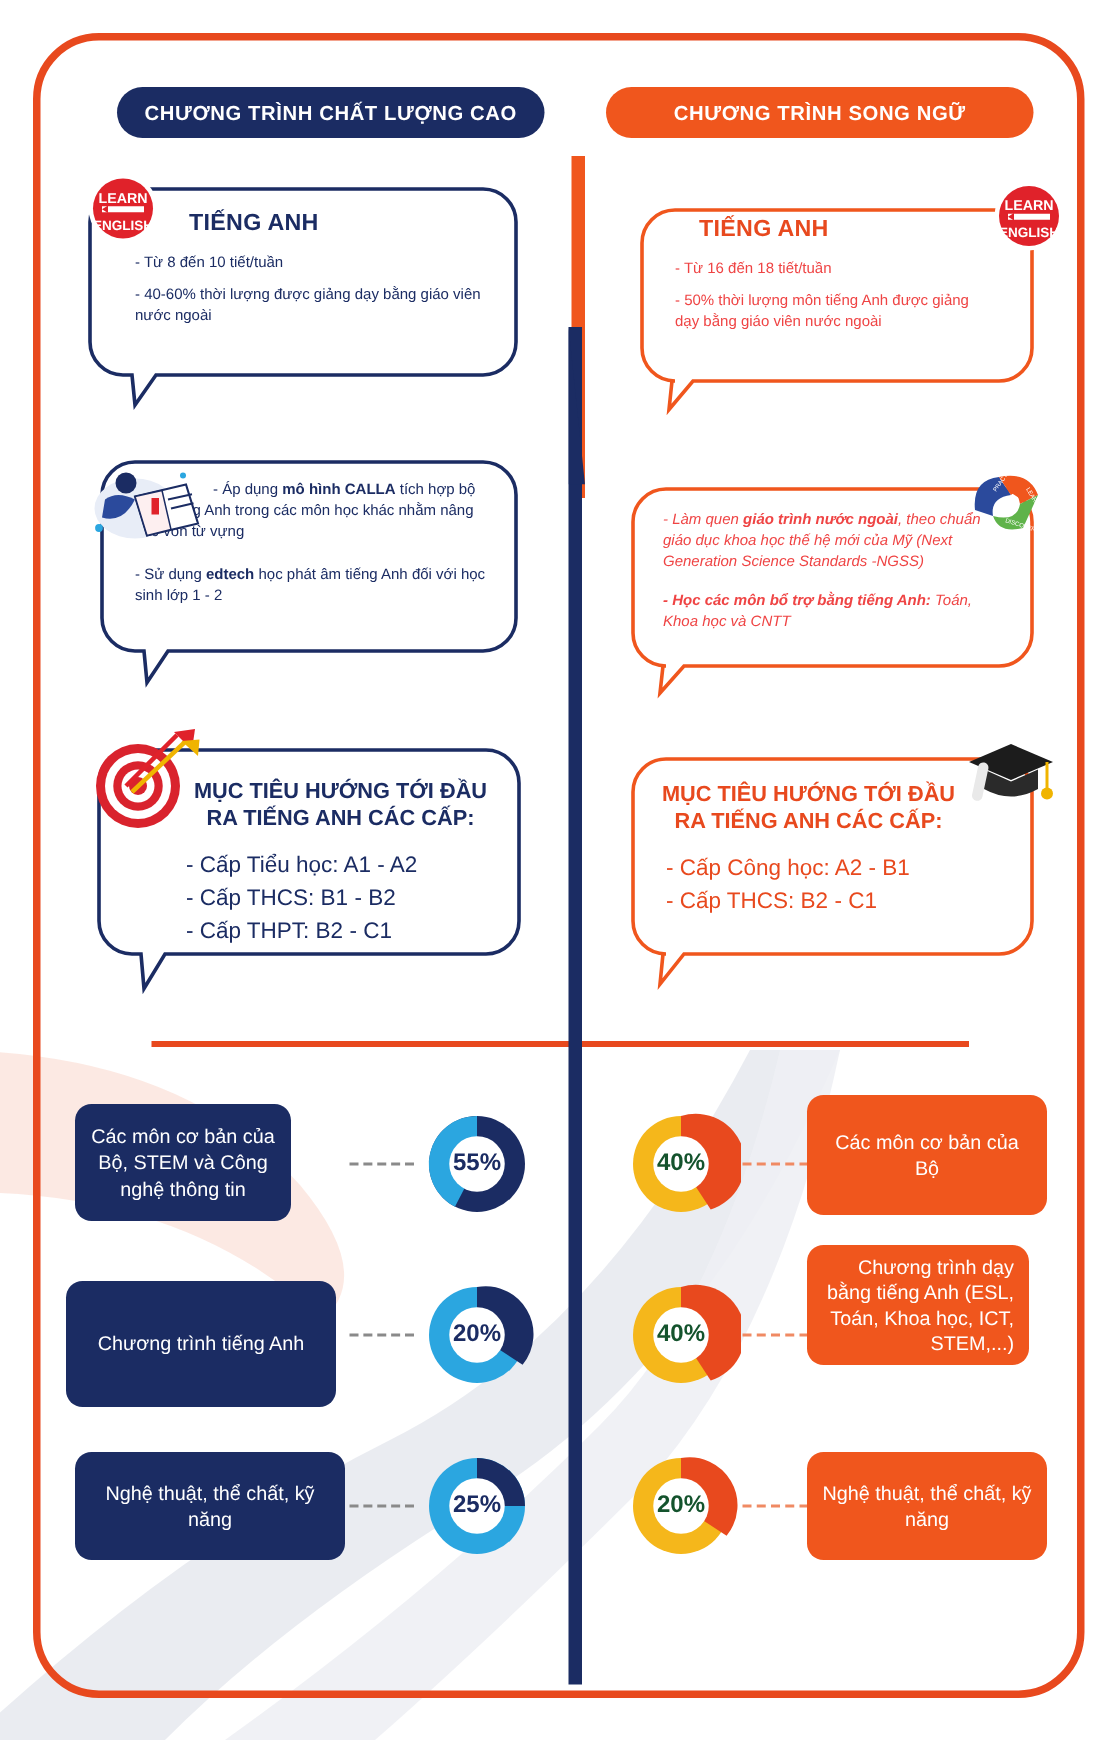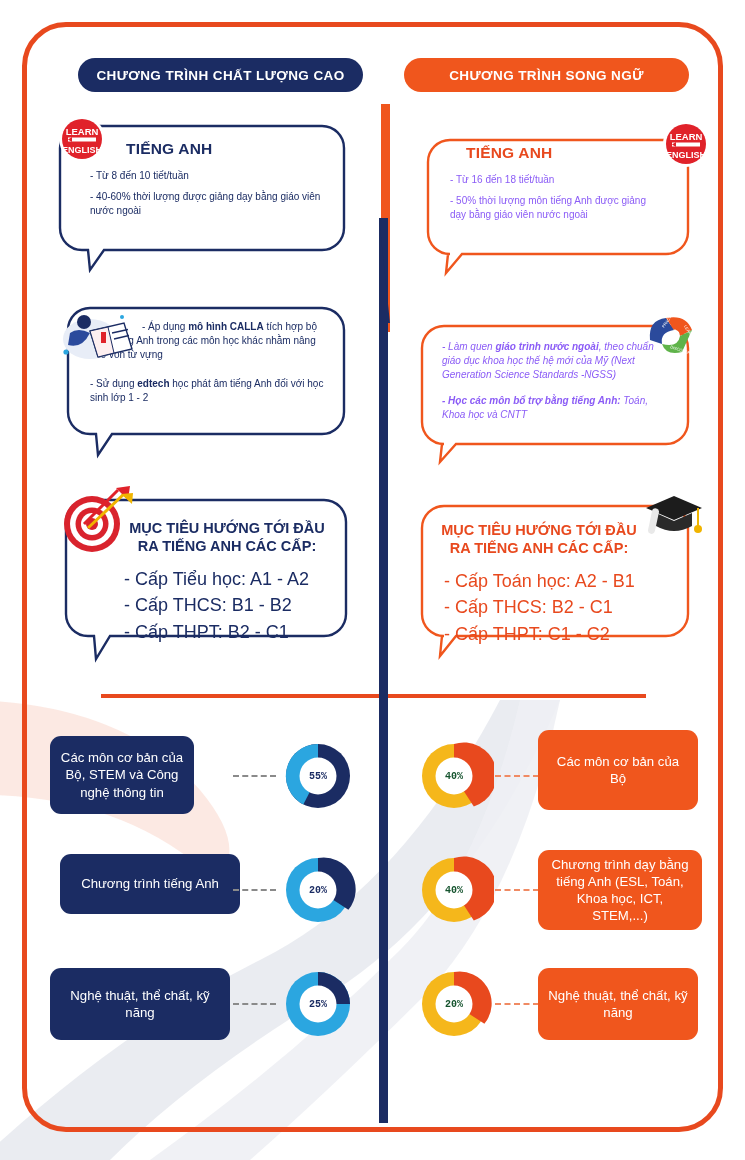--- a/index.html
+++ b/index.html
@@ -97,29 +97,29 @@
     letter-spacing: 0.2px;
   }
   .card-title.navy  { color: #1b2c63; }
   .card-title.orange{ color: #e8491e; }
 
   .card-text {
     font-size: 10px;
     line-height: 1.42;
   }
   .card-text.navy   { color: #1b2c63; }
-  .card-text.orange { color: #8b5cf6; }
+  .card-text.orange { color: #ef4444; }
   .card-text p { margin-bottom: 7px; }
   .card-text b { font-weight: bold; }
 
   .hdg-center { text-align: center; font-weight: bold; font-size: 14.5px; line-height: 1.22; }
   .hdg-center.navy { color: #1b2c63; }
   .hdg-center.orange { color: #e8491e; }
 
-  .lvl-list { font-size: 18px; line-height: 1.45; }
+  .lvl-list { font-size: 15px; line-height: 1.45; }
   .lvl-list.navy { color: #1b2c63; }
   .lvl-list.orange { color: #e8491e; }
 
   
   .badge { position: absolute; z-index: 8; width: 50px; height: 50px; }
 
   
   .illus { position: absolute; z-index: 8; }
 
   
@@ -135,21 +135,21 @@
     z-index: 5;
   }
   .dist-label.navy   { background: #1b2c63; }
   .dist-label.orange { background: #f0561d; }
 
   .donut { position: absolute; z-index: 6; }
   .donut .pct {
     position: absolute;
     inset: 0;
     display: flex; align-items: center; justify-content: center;
-    font-size: 10px; font-weight: bold; font-family: Liberation Mono, monospace;
+    font-size: 16px; font-weight: bold;
   }
   .donut .pct.navy { color: #1b2c63; }
   .donut .pct.orange { color: #14532d; }
 
   .dashline { position: absolute; z-index: 5; height: 0; border-top: 2px dashed #8a8a8a; }
   .dashline.orange { border-top-color: #f08a63; }
 </style>
 </head>
 <body>
 
@@ -323,23 +323,22 @@
   <div class="card" style="left:414px; top:498px; width:282px; height:162px;">
     <div class="bubble">
       <svg viewBox="0 0 282 162" preserveAspectRatio="none">
         <path d="M 30 8 H 252 A 22 22 0 0 1 274 30 V 116 A 22 22 0 0 1 252 138
                  H 42 L 26 158 L 28 138 H 30 A 22 22 0 0 1 8 116 V 30 A 22 22 0 0 1 30 8 Z" fill="#ffffff" stroke="#f0561d" stroke-width="2.4"></path>
       </svg>
     </div>
     <div class="body" style="padding-top:24px;">
       <div class="hdg-center orange" style="margin-left:4px; margin-right:36px;">MỤC TIÊU HƯỚNG TỚI ĐẦU RA TIẾNG ANH CÁC CẤP:</div>
       <div class="lvl-list orange" style="margin-left:12px; margin-top:11px;">
-        <div>- Cấp Toán học:  A2 - B1</div>
+        <div>- Cấp Công học:  A2 - B1</div>
         <div>- Cấp THCS: B2 - C1</div>
-        <div>- Cấp THPT: C1 - C2</div>
       </div>
     </div>
   </div>
   <div class="illus" style="left:640px; top:486px; width:66px; height:62px;">
     <svg viewBox="0 0 66 62">
       <polygon points="6,22 34,10 62,22 34,34" fill="#1c1c1c"></polygon>
       <path d="M16 27 V40 Q34 50 52 40 V27 L34 35 Z" fill="#2a2a2a"></path>
       <rect x="10" y="22" width="7" height="26" rx="3.5" fill="#e9e9e9" transform="rotate(12 13 35)"></rect>
       <line x1="58" y1="22" x2="58" y2="40" stroke="#f0b400" stroke-width="2"></line>
       <circle cx="58" cy="43" r="4" fill="#f0b400"></circle>
@@ -352,21 +351,21 @@
   <div class="dashline" style="left:233px; top:775px; width:43px;"></div>
   <div class="donut" style="left:278px; top:736px; width:80px; height:80px;">
     <svg viewBox="0 0 80 80">
       <circle cx="40" cy="40" r="32" fill="#1b2c63"></circle>
       <path d="M40 40 L40 8 A32 32 0 0 0 25.3 68.5 Z" fill="#2ba6e0"></path>
       <circle cx="40" cy="40" r="18.5" fill="#ffffff"></circle>
     </svg>
     <div class="pct navy">55%</div>
   </div>
 
-  <div class="dist-label navy" style="left:60px; top:854px; width:180px; height:60px;">
+  <div class="dist-label navy" style="left:44px; top:854px; width:180px; height:84px;">
     <span>Chương trình tiếng Anh</span>
   </div>
   <div class="dashline" style="left:233px; top:889px; width:43px;"></div>
   <div class="donut" style="left:278px; top:850px; width:80px; height:80px;">
     <svg viewBox="0 0 80 80">
       <circle cx="40" cy="40" r="32" fill="#2ba6e0"></circle>
       <path d="M40 40 L40 8 A32 32 0 0 1 70.4 59.8 Z" fill="#1b2c63"></path>
       <circle cx="40" cy="40" r="18.5" fill="#ffffff"></circle>
     </svg>
     <div class="pct navy">20%</div>
@@ -400,21 +399,21 @@
 
   <div class="donut" style="left:414px; top:850px; width:80px; height:80px;">
     <svg viewBox="0 0 80 80">
       <circle cx="40" cy="40" r="32" fill="#f5b71b"></circle>
       <path d="M40 40 L40 8 A32 32 0 0 1 59.8 70.4 Z" fill="#e8491e"></path>
       <circle cx="40" cy="40" r="18.5" fill="#ffffff"></circle>
     </svg>
     <div class="pct orange">40%</div>
   </div>
   <div class="dashline orange" style="left:495px; top:889px; width:44px;"></div>
-  <div class="dist-label orange" style="left:538px; top:850px; width:164px; height:80px;">
+  <div class="dist-label orange" style="left:538px; top:830px; width:148px; height:80px;text-align:right;">
     <span>Chương trình dạy bằng tiếng Anh (ESL, Toán, Khoa học, ICT, STEM,...)</span>
   </div>
 
   <div class="donut" style="left:414px; top:964px; width:80px; height:80px;">
     <svg viewBox="0 0 80 80">
       <circle cx="40" cy="40" r="32" fill="#f5b71b"></circle>
       <path d="M40 40 L40 8 A32 32 0 0 1 70.4 59.8 Z" fill="#e8491e"></path>
       <circle cx="40" cy="40" r="18.5" fill="#ffffff"></circle>
     </svg>
     <div class="pct orange">20%</div>

